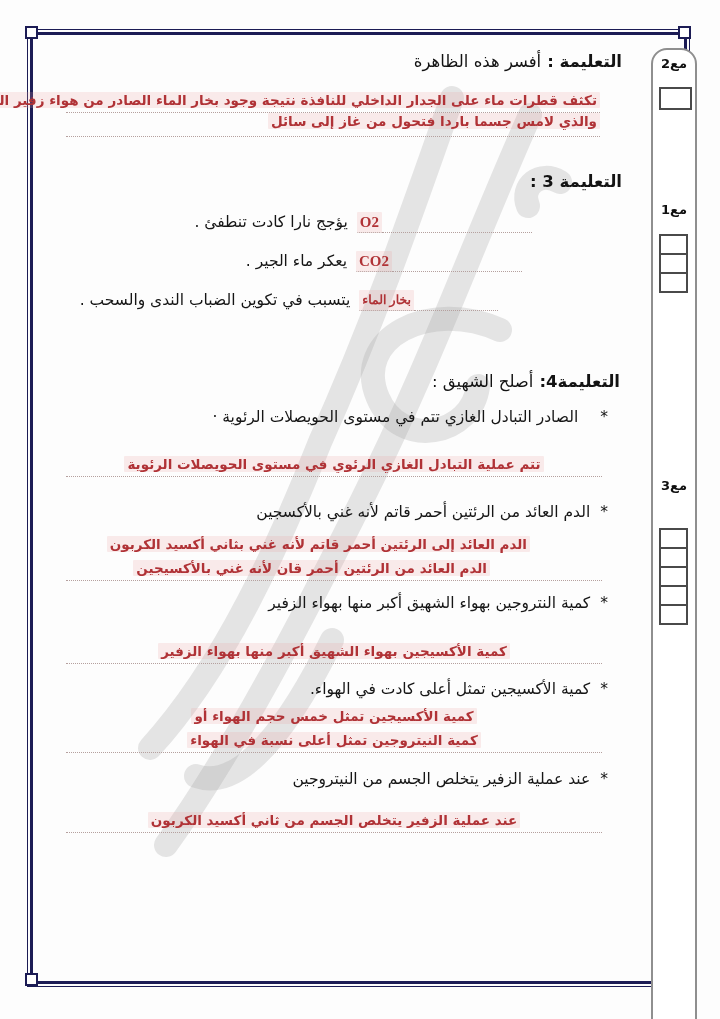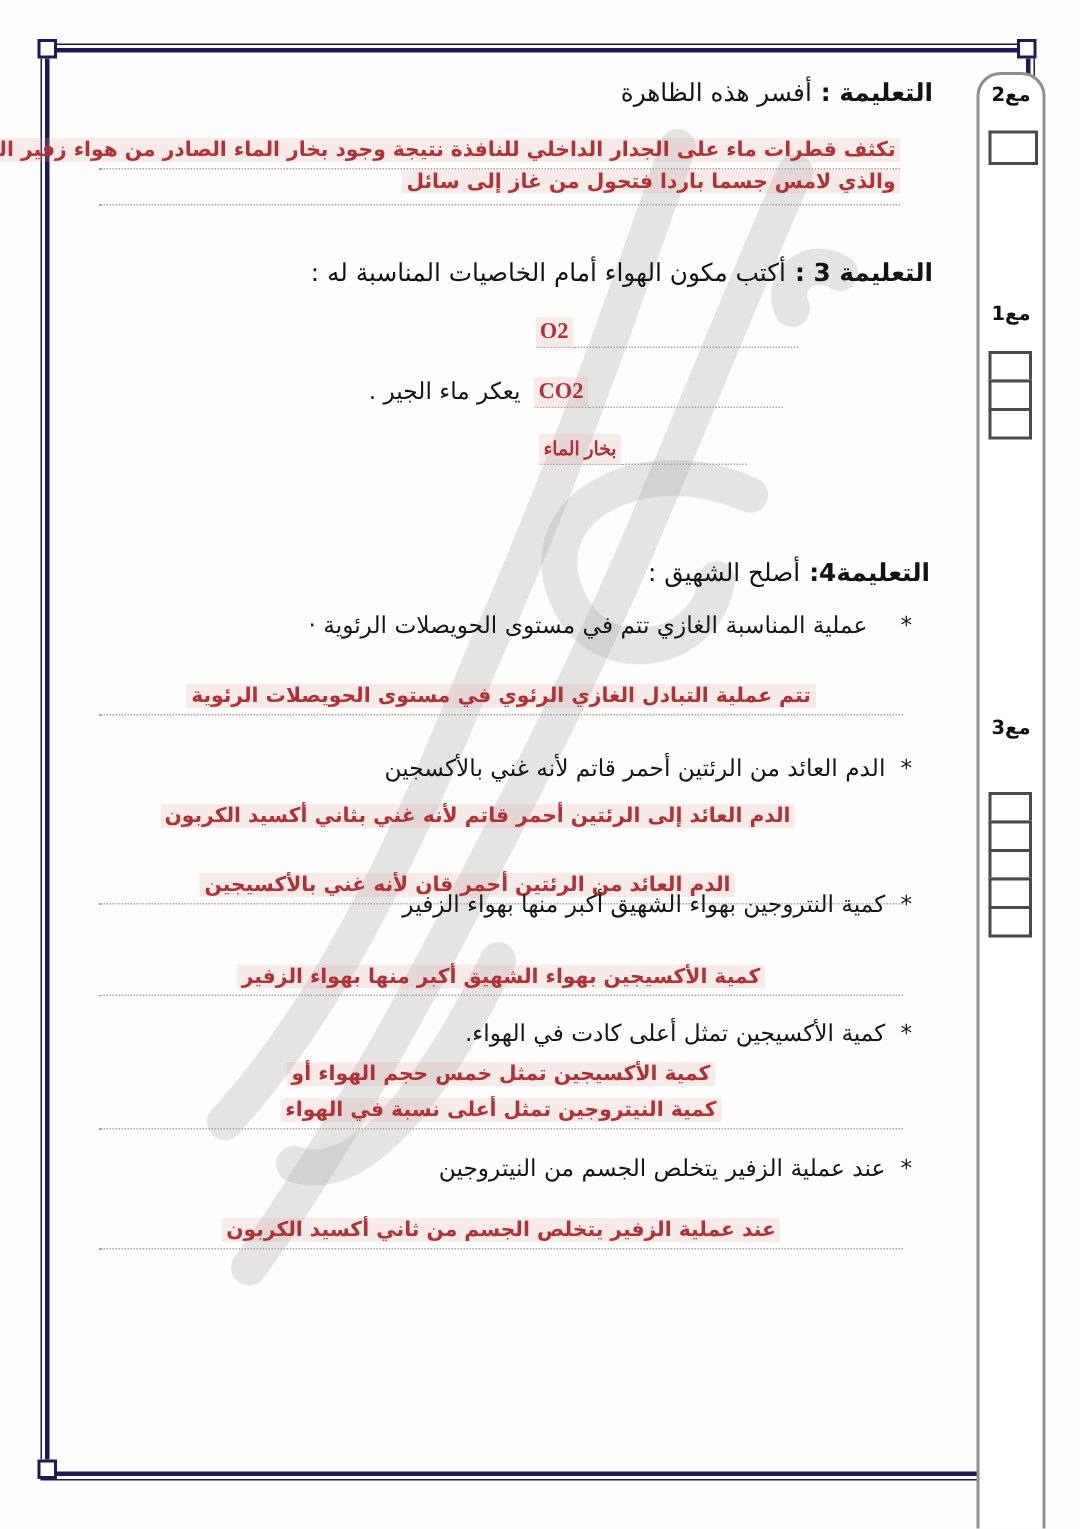--- a/index.html
+++ b/index.html
@@ -75,58 +75,59 @@
   <div class="l1 dotline">
     <span class="redtxt hl">تكثف قطرات ماء على الجدار الداخلي للنافذة نتيجة وجود بخار الماء الصادر من هواء زفير الحاضرين</span>
   </div>
   <div class="l2 dotline">
     <span class="redtxt hl">والذي لامس جسما باردا فتحول من غاز إلى سائل</span>
   </div>
 </div>
 
 <div class="heading" style="top:172px;right:98px;">
   <span class="lab">التعليمة 3 :</span>
-  <span>أكتب مكون الهواء أمام الخاصيات المناسبة له :</span>
 </div>
 
 <div class="match-row" style="top:211px;right:188px;">
   <span class="blank" style="width:150px;"></span>
   <span class="mr-ans redtxt hl">O2</span>
+  <span class="mr-prop">يؤجج نارا كادت تنطفئ .</span>
 </div>
 <div class="match-row" style="top:250px;right:198px;">
   <span class="blank" style="width:130px;"></span>
   <span class="mr-ans redtxt hl">CO2</span>
   <span class="mr-prop">يعكر ماء الجير .</span>
 </div>
 <div class="match-row" style="top:289px;right:222px;">
   <span class="blank" style="width:84px;"></span>
   <span class="mr-ans redtxt hl" style="font-size:12.5px;">بخار الماء</span>
+  <span class="mr-prop">يتسبب في تكوين الضباب الندى والسحب .</span>
 </div>
 
 <div class="heading" style="top:372px;right:100px;">
   <span class="lab">التعليمة4:</span>
   <span>أصلح الشهيق :</span>
 </div>
 
 <div class="stmt" style="top:408px;gap:22px;">
   <span>*</span>
-  <span>عملية المناسبة الغازي تتم في مستوى الحويصلات الرئوية ·</span>
+  <span>الصادر التبادل الغازي تتم في مستوى الحويصلات الرئوية ·</span>
 </div>
 <div class="corr dotline" style="top:456px;">
   <span class="redtxt hl">تتم عملية التبادل الغازي الرئوي في مستوى الحويصلات الرئوية</span>
 </div>
 
 <div class="stmt" style="top:503px;">
   <span>*</span>
   <span>الدم العائد من الرئتين أحمر قاتم لأنه غني بالأكسجين</span>
 </div>
 <div class="corr" style="top:536px;text-align:right;padding-right:72px;">
   <span class="redtxt hl">الدم العائد إلى الرئتين أحمر قاتم لأنه غني بثاني أكسيد الكربون</span>
 </div>
-<div class="corr dotline" style="top:582px;text-align:right;padding-right:112px;">
+<div class="corr dotline" style="top:560px;text-align:right;padding-right:112px;">
   <span class="redtxt hl">الدم العائد من الرئتين أحمر قان لأنه غني بالأكسيجين</span>
 </div>
 
 <div class="stmt" style="top:594px;">
   <span>*</span>
   <span>كمية النتروجين بهواء الشهيق أكبر منها بهواء الزفير</span>
 </div>
 <div class="corr dotline" style="top:643px;">
   <span class="redtxt hl">كمية الأكسيجين بهواء الشهيق أكبر منها بهواء الزفير</span>
 </div>

